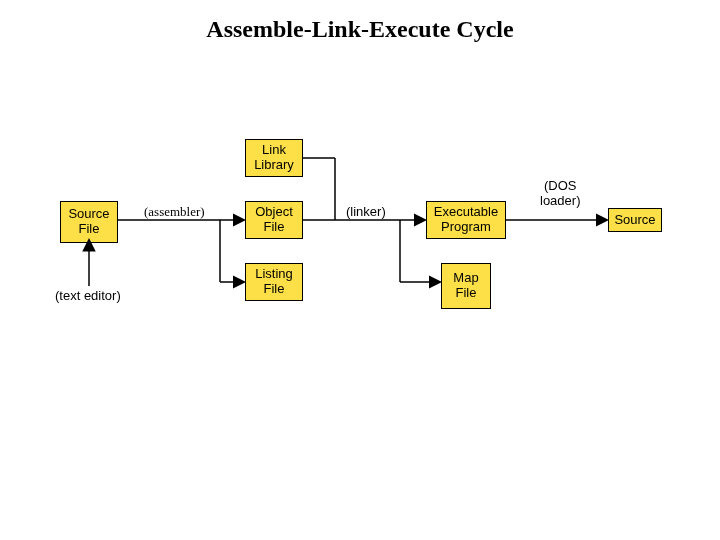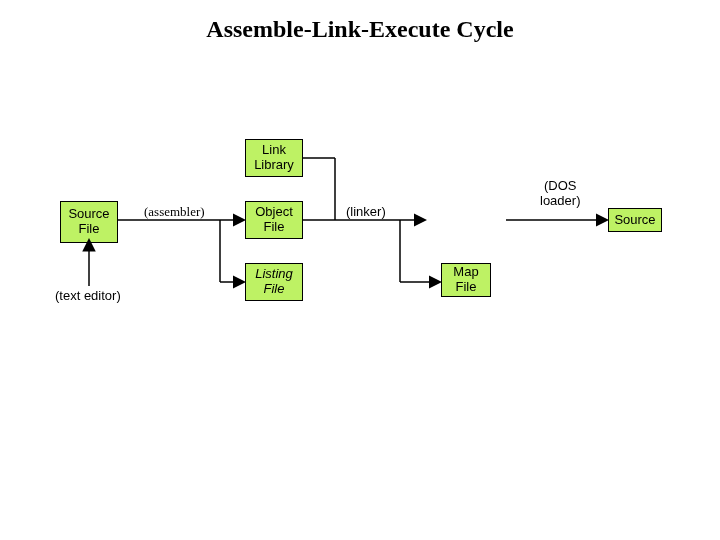--- a/index.html
+++ b/index.html
@@ -29,21 +29,21 @@
   .footer {
     position: absolute;
     bottom: 18px;
     left: 0;
     right: 0;
     text-align: center;
     font-size: 14px;
   }
   .node {
     position: absolute;
-    background: #bef264;
+    background: #fde047;
     border: 1.5px solid #000;
     font-size: 13px;
     line-height: 1.15;
     display: flex;
     align-items: center;
     justify-content: center;
     text-align: center;
     padding: 3px 4px;
     box-sizing: border-box;
   }
@@ -86,29 +86,35 @@
     </div>
   </div>
 
   <div class="node" style="left:245px; top:201px; width:58px; height:38px;">
     <div>
       <span>Object</span><br>
       <span>File</span>
     </div>
   </div>
 
-  <div class="node" style="left:245px; top:263px; width:58px; height:38px;font-style:italic;">
+  <div class="node" style="left:245px; top:263px; width:58px; height:38px;">
     <div>
       <span>Listing</span><br>
       <span>File</span>
     </div>
   </div>
 
+  <div class="node" style="left:426px; top:201px; width:80px; height:38px;">
+    <div>
+      <span>Executable</span><br>
+      <span>Program</span>
+    </div>
+  </div>
 
-  <div class="node" style="left:441px; top:263px; width:50px; height:34px;align-items:center;">
+  <div class="node" style="left:441px; top:263px; width:50px; height:46px;align-items:center;">
     <div>
       <span>Map</span><br>
       <span>File</span>
     </div>
   </div>
 
   <div class="node" style="left:608px; top:208px; width:54px; height:24px;">
     <span>Source</span>
   </div>
 

